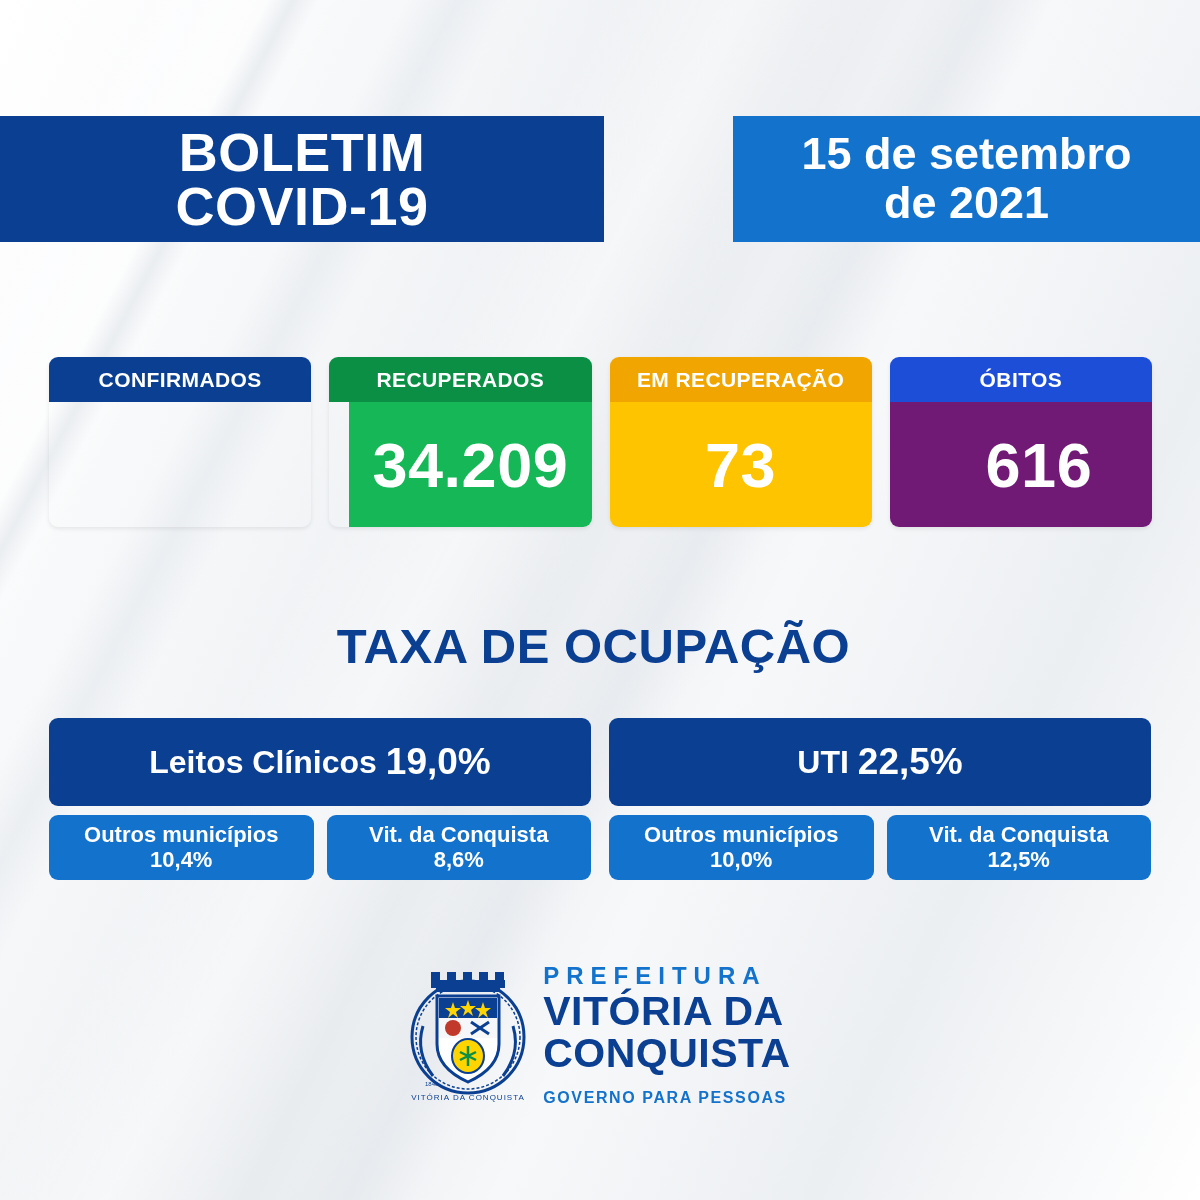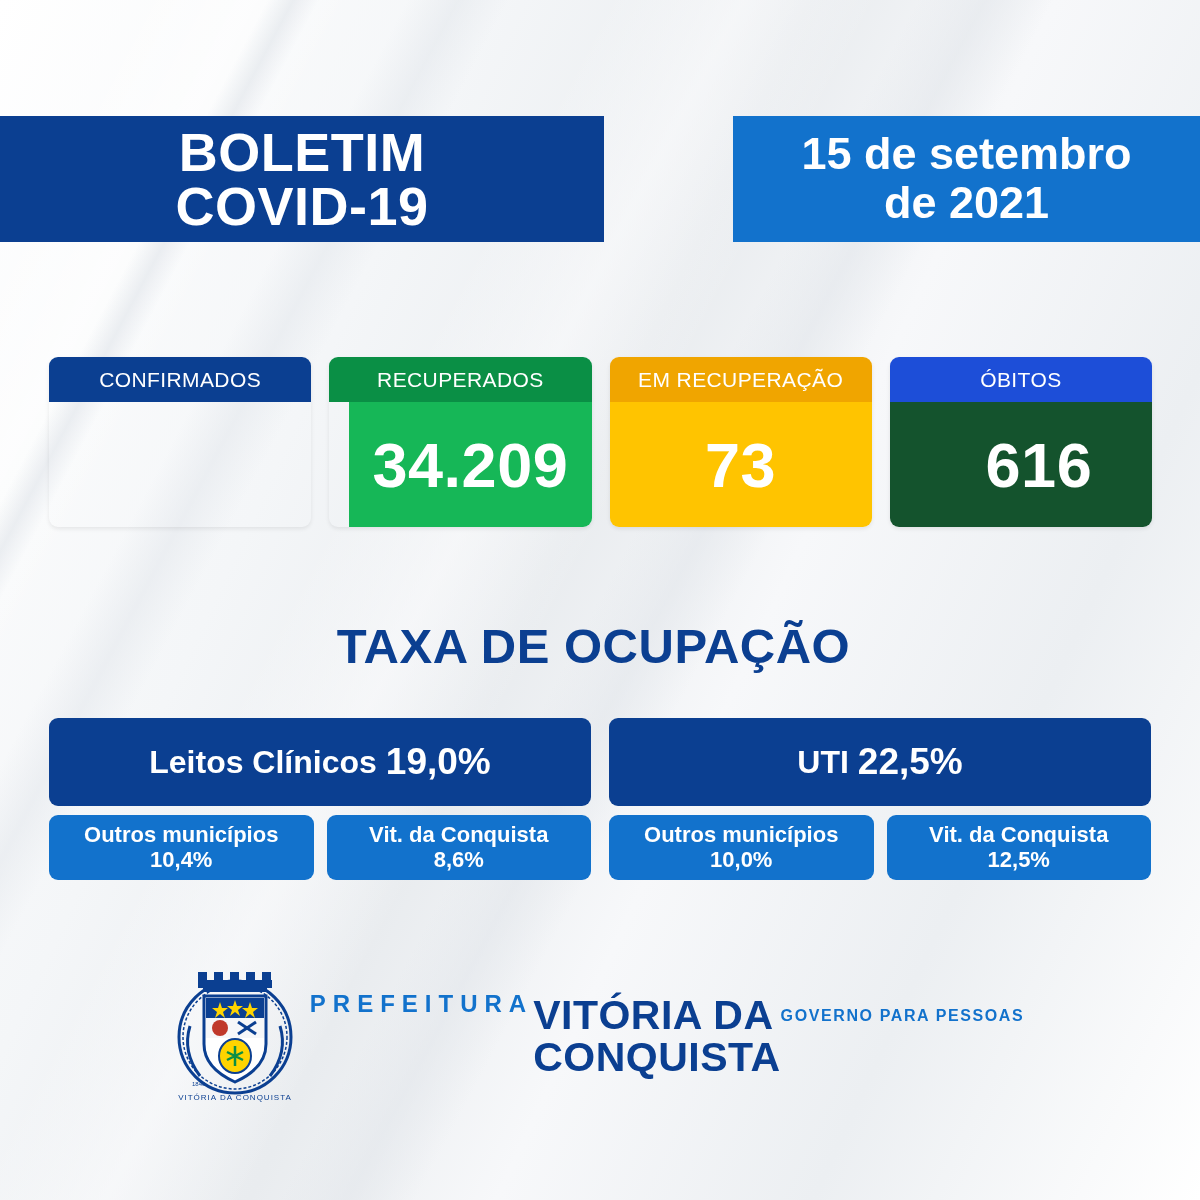--- a/index.html
+++ b/index.html
@@ -102,41 +102,41 @@
     overflow: hidden;
     box-shadow: 0 2px 4px rgba(0,0,0,0.08);
   }
   .stat .stat-label {
     height: 45px;
     display: flex;
     align-items: center;
     justify-content: center;
     color: #ffffff;
     font-size: 21px;
-    font-weight: normal;
+    font-weight: bold;
     letter-spacing: 0.4px;
   }
   .stat .stat-value {
     height: 125px;
     display: flex;
     align-items: center;
     justify-content: center;
     color: #ffffff;
     font-size: 63px;
     font-weight: bold;
     letter-spacing: 0.5px;
   }
   .stat-confirmados .stat-label { background: #0b3f91; }
   .stat-confirmados .stat-value { background: #1272cc; }
   .stat-recuperados .stat-label { background: #0a8f45; }
   .stat-recuperados .stat-value { background: #16b757; margin-left: 20px; }
   .stat-em-recuperacao .stat-label { background: #f0a500; }
   .stat-em-recuperacao .stat-value { background: #ffc400; }
   .stat-obitos .stat-label { background: #1d4ed8; }
-  .stat-obitos .stat-value { background: #14532d; padding-left: 36px; }
+  .stat-obitos .stat-value { background: #701a75; padding-left: 36px; }
 
   
   .occ-title {
     position: absolute;
     top: 618px;
     left: 0;
     width: 1187px;
     text-align: center;
     color: #0b3f91;
     font-size: 49px;
@@ -194,21 +194,21 @@
     justify-content: center;
     gap: 16px;
   }
   .crest {
     width: 118px;
     height: 150px;
     position: relative;
   }
   .logo-text {
     display: flex;
-    flex-direction: row;
+    flex-direction: column;
     justify-content: center;
     line-height: 1;
   }
   .logo-text .lt-pref {
     color: #1272cc;
     font-size: 24px;
     font-weight: bold;
     letter-spacing: 7px;
   }
   .logo-text .lt-city {

